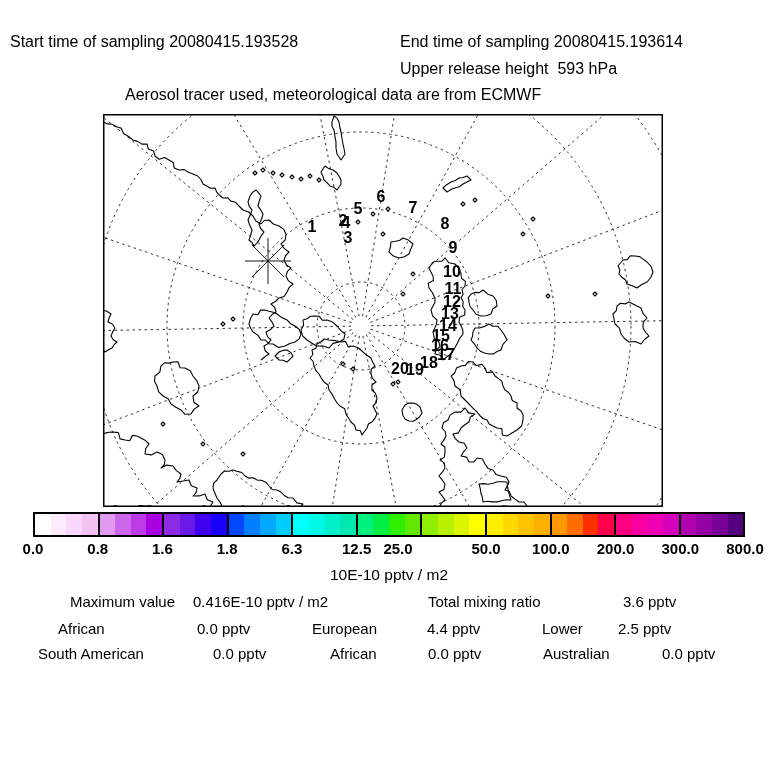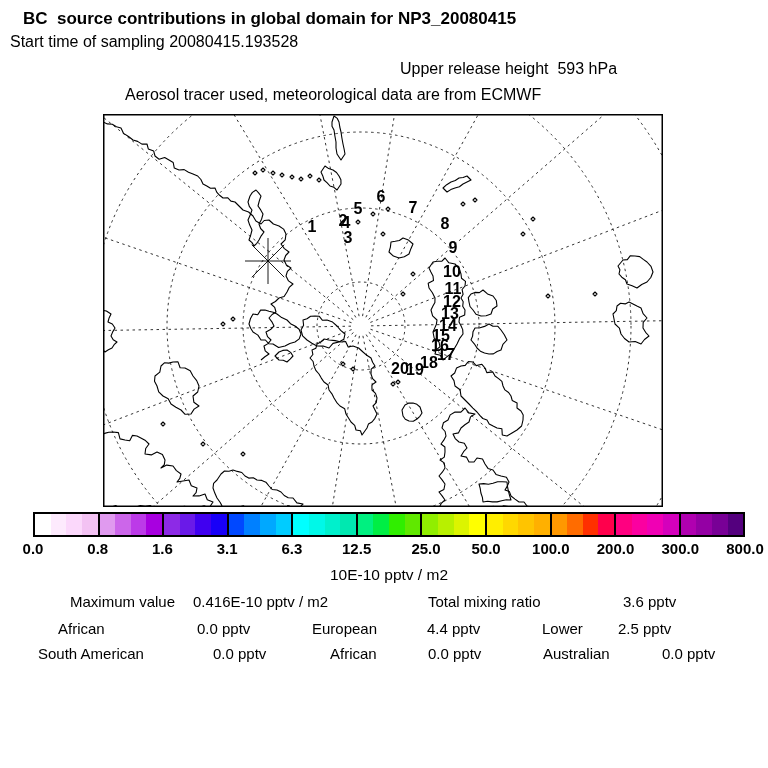--- a/index.html
+++ b/index.html
@@ -16,22 +16,22 @@
   .cbar-tick{position:absolute;top:540px;transform:translateX(-50%);
              font-size:15px;font-weight:bold;white-space:pre;}
   #unit-label{position:absolute;top:566px;left:389px;transform:translateX(-50%);font-size:15.5px;}
   svg text{font-family:"Liberation Sans",sans-serif;}
 </style>
 </head>
 <body>
 
 <div id="canvas">
 
-  <div class="abs title" style="left:23px;top:9px">BC  source contributions in global domain for NP3_20080415</div>
   <div class="abs hdr" style="left:10px;top:33px">Start time of sampling 20080415.193528</div>
+  <div class="abs hdr" style="left:400px;top:33px">End time of sampling 20080415.193614</div>
   <div class="abs hdr" style="left:400px;top:60px">Upper release height  593 hPa</div>
   <div class="abs hdr" style="left:125px;top:86px">Aerosol tracer used, meteorological data are from ECMWF</div>
 
   <svg id="map-svg" style="position:absolute;left:103px;top:114px" width="560" height="393" viewBox="0 0 560 393">
     <rect x="0.75" y="0.75" width="558.5" height="391.5" fill="none" stroke="#000" stroke-width="1.5"></rect>
     <g id="graticule" stroke="#000" stroke-width="0.8" fill="none" stroke-dasharray="2.5,3.5">
         <circle cx="258" cy="212" r="44"></circle>
         <circle cx="258" cy="212" r="118"></circle>
         <circle cx="258" cy="212" r="194"></circle>
         <circle cx="258" cy="212" r="270"></circle>
@@ -183,24 +183,24 @@
       <div class="cell div" style="background: rgb(212, 0, 188);"></div>
       <div class="cell" style="background: rgb(176, 0, 176);"></div>
       <div class="cell" style="background: rgb(148, 0, 164);"></div>
       <div class="cell" style="background: rgb(120, 0, 150);"></div>
       <div class="cell" style="background: rgb(84, 0, 126);"></div>
     </div>
   <div id="cbar-ticks">
       <span class="cbar-tick" style="left: 33px;">0.0</span>
       <span class="cbar-tick" style="left: 97.7273px; text-align: right;">0.8</span>
       <span class="cbar-tick" style="left: 162.455px;">1.6</span>
-      <span class="cbar-tick" style="left: 227.182px;">3.1</span>
+      <span class="cbar-tick" style="left: 227.182px;">1.8</span>
       <span class="cbar-tick" style="left: 291.909px;">6.3</span>
       <span class="cbar-tick" style="left: 356.636px;">12.5</span>
-      <span class="cbar-tick" style="left: 426px;">25.0</span>
+      <span class="cbar-tick" style="left: 398px;">25.0</span>
       <span class="cbar-tick" style="left: 486.091px;">50.0</span>
       <span class="cbar-tick" style="left: 550.818px;">100.0</span>
       <span class="cbar-tick" style="left: 615.545px; text-align: center;">200.0</span>
       <span class="cbar-tick" style="left: 680.273px;">300.0</span>
       <span class="cbar-tick" style="left: 745px;">800.0</span>
     </div>
   <div id="unit-label" class="abs">10E-10 pptv / m2</div>
 
   <div class="abs stat" style="left:70px;top:593px">Maximum value</div>
   <div class="abs stat" style="left:193px;top:593px">0.416E-10 pptv / m2</div>

